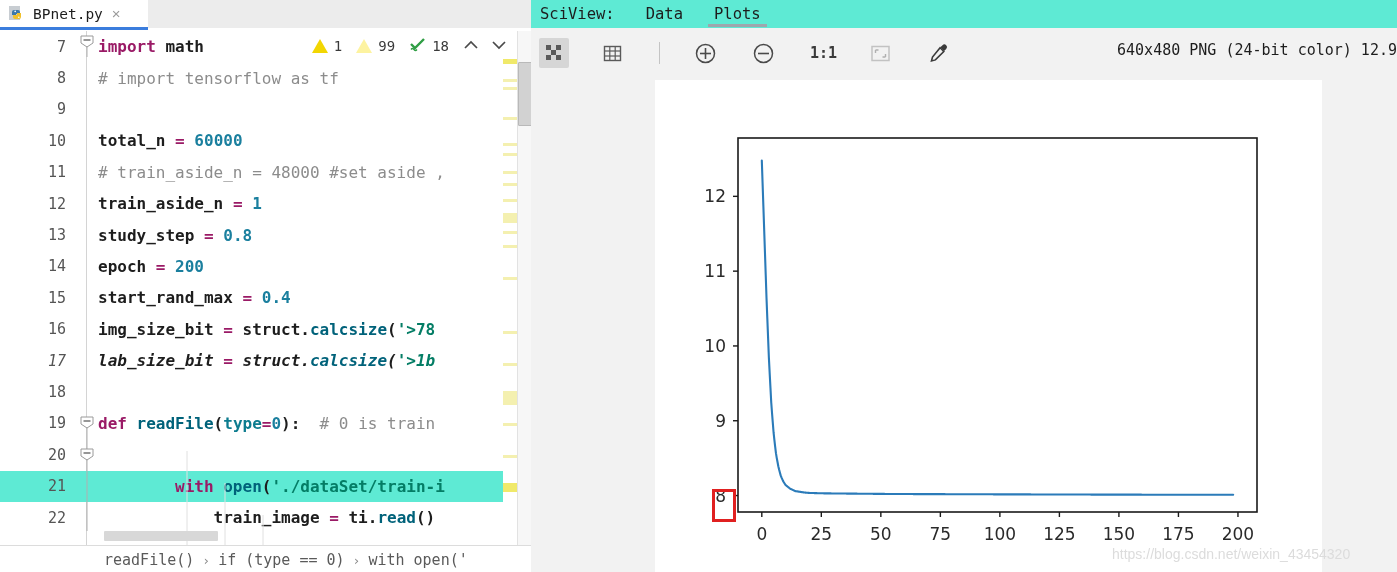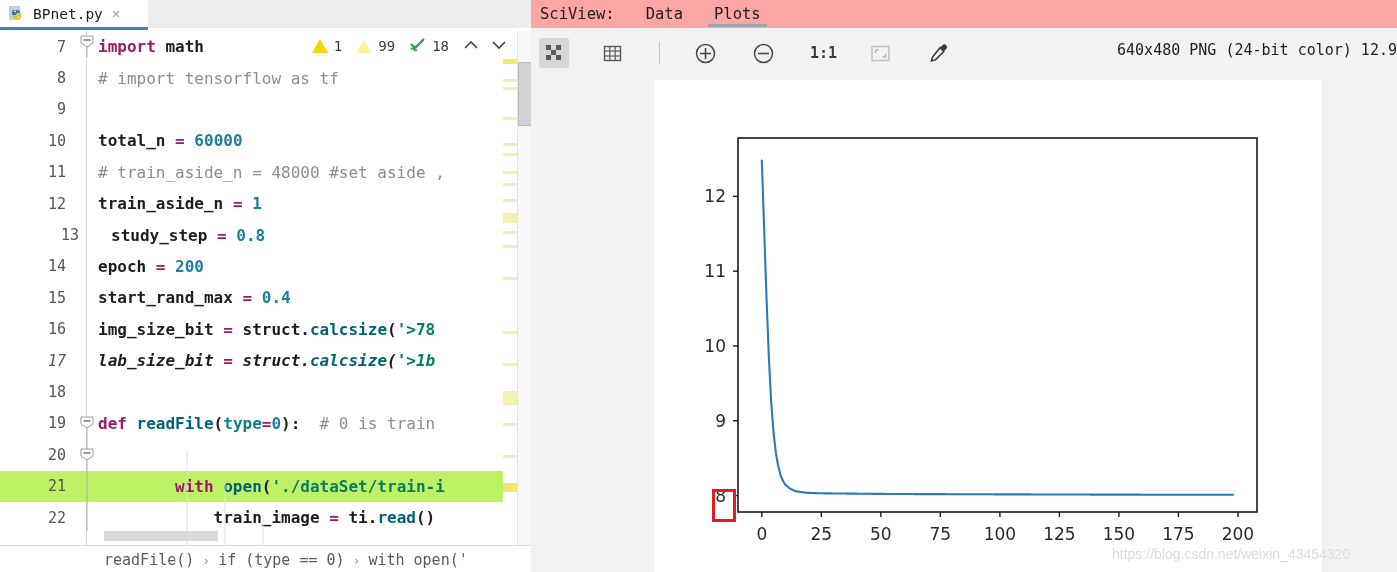--- a/index.html
+++ b/index.html
@@ -58,21 +58,21 @@
   }
   .fold{
     width:20px;flex:0 0 auto;display:flex;align-items:center;justify-content:center;
     position:relative;
   }
   .code{
     flex:1 1 auto;padding-left:12px;white-space:pre;
     font-family:"DejaVu Sans Mono","Liberation Mono",monospace;
     font-size:16px;font-weight:bold;color:#1d1d1d;letter-spacing:0px;
   }
-  .line.hl{background:#bef264;}
+  .line.hl{background:#5eead4;}
   
   .t-kw{color:#9a1a66;}
   .t-num{color:#1a7f9e;}
   .t-op{color:#9a1a66;}
   .t-fn{color:#00627a;}
   .t-cm{color:#8c8c8c;font-weight:normal;}
   .t-str{color:#047d65;}
   .t-id{color:#1d1d1d;}
   .t-param{color:#0d7c8f;}
 
@@ -114,21 +114,21 @@
   .h-scroll{
     position:absolute;left:104px;top:531px;width:114px;height:10px;background:#d8d8d8;border-radius:1px;
   }
 
   
   .sciview{
     position:absolute;left:531px;top:0;width:866px;height:572px;background:#f2f2f2;
   }
   .sv-header{
     position:absolute;left:0;top:0;width:866px;height:28px;display:flex;align-items:center;
-    gap:0px;background:#fca5a5;
+    gap:0px;background:#5eead4;
   }
   .sv-title{
     font-family:"DejaVu Sans Mono","Liberation Mono",monospace;
     font-size:15.5px;color:#1d1d1d;margin-left:9px;
   }
   .sv-tab{
     font-family:"DejaVu Sans Mono","Liberation Mono",monospace;
     font-size:15.5px;color:#1d1d1d;margin-left:31px;position:relative;height:28px;
     display:flex;align-items:center;
   }
@@ -220,21 +220,21 @@
           <div class="line" style="top: 125.6px;">
             <span class="ln">11</span>
             <span class="fold"></span>
             <span class="code"><span class="t-cm"># train_aside_n = 48000 #set aside ,</span></span>
           </div>
           <div class="line" style="top: 157px;">
             <span class="ln">12</span>
             <span class="fold"></span>
             <span class="code"><span class="t-id">train_aside_n</span> <span class="t-op">=</span> <span class="t-num">1</span></span>
           </div>
-          <div class="line" style="top: 188.4px; margin-left: 13px;">
+          <div class="line" style="top: 188.4px;">
             <span class="ln">13</span>
             <span class="fold"></span>
             <span class="code"><span class="t-id">study_step</span> <span class="t-op">=</span> <span class="t-num">0.8</span></span>
           </div>
           <div class="line" style="top: 219.8px;">
             <span class="ln">14</span>
             <span class="fold"></span>
             <span class="code"><span class="t-id">epoch</span> <span class="t-op">=</span> <span class="t-num">200</span></span>
           </div>
           <div class="line" style="top: 251.2px;">

